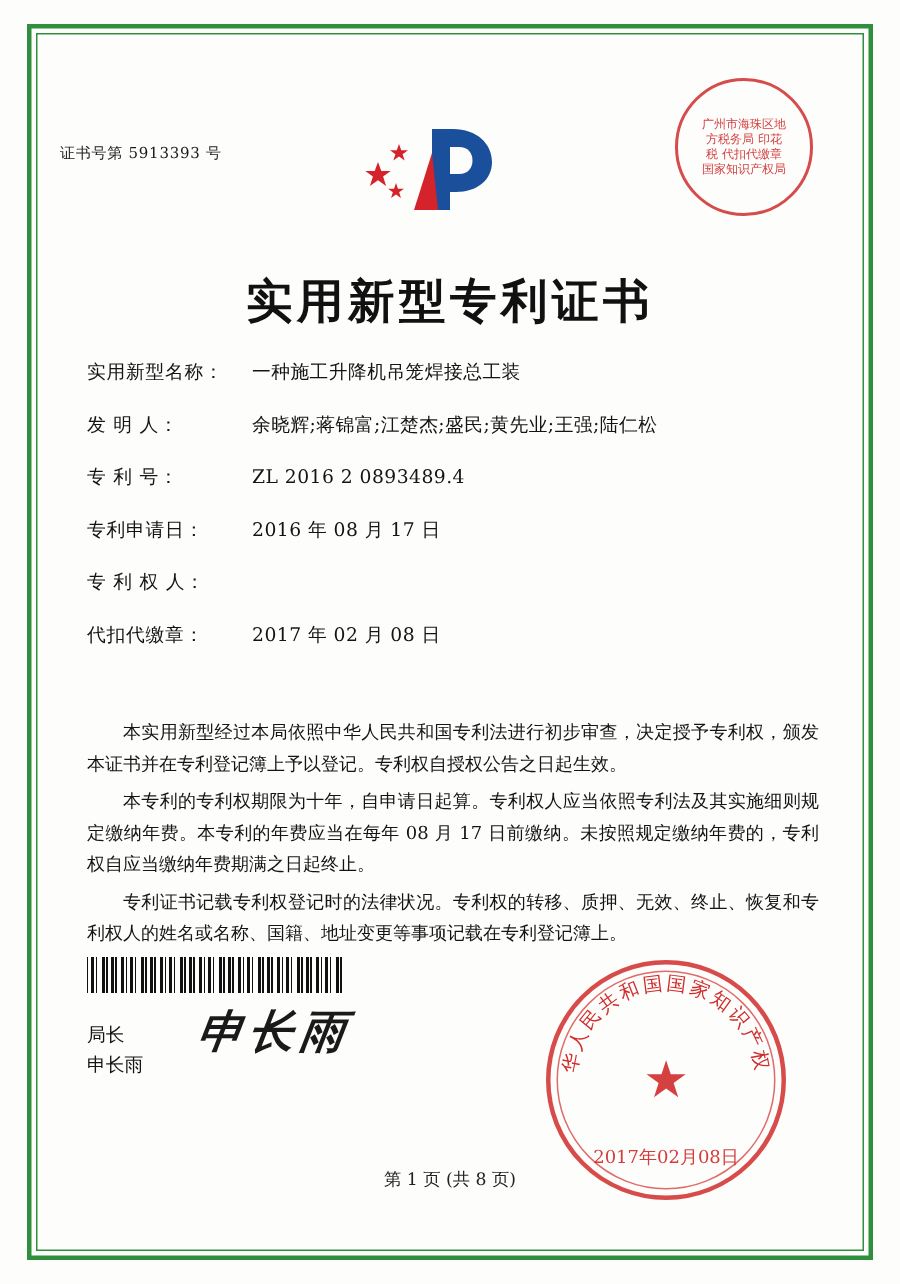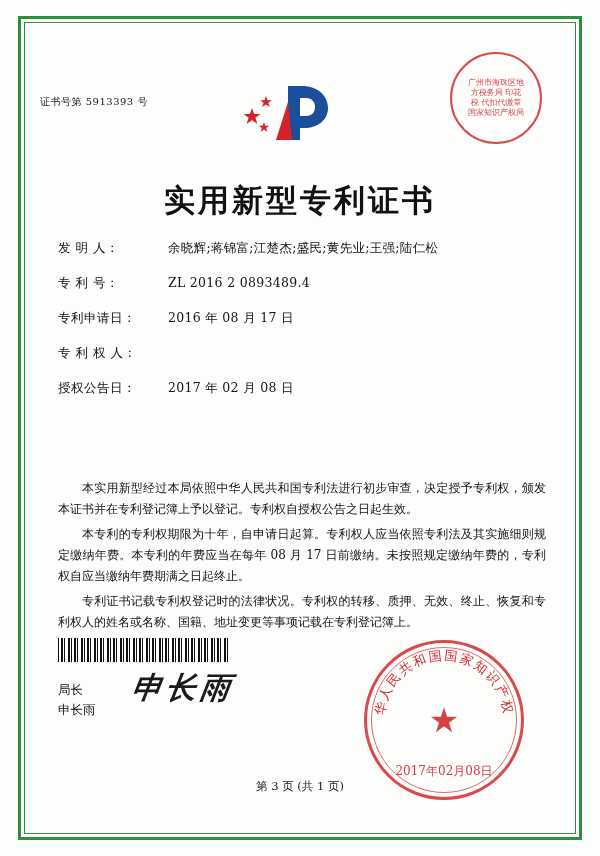--- a/index.html
+++ b/index.html
@@ -274,36 +274,40 @@
       <div class="seal-circle"></div>
       <div class="seal-top-text">
         <div class="seal-top-inner">广州市海珠区地方税务局 印花税 代扣代缴章 国家知识产权局</div>
       </div>
     </div>
 
     <div class="title">实用新型专利证书</div>
 
     <div class="fields">
       <div class="field-row">
+        <div class="field-label">实用新型名称：</div>
+        <div class="field-value">一种施工升降机吊笼焊接总工装</div>
+      </div>
+      <div class="field-row">
         <div class="field-label">发 明 人：</div>
         <div class="field-value">余晓辉;蒋锦富;江楚杰;盛民;黄先业;王强;陆仁松</div>
       </div>
       <div class="field-row">
         <div class="field-label">专 利 号：</div>
         <div class="field-value">ZL 2016 2 0893489.4</div>
       </div>
       <div class="field-row">
         <div class="field-label">专利申请日：</div>
         <div class="field-value">2016 年 08 月 17 日</div>
       </div>
       <div class="field-row">
         <div class="field-label">专 利 权 人：</div>
       </div>
       <div class="field-row">
-        <div class="field-label">授权公告日：</div>
+        <div class="field-label">代扣代缴章：</div>
         <div class="field-value">2017 年 02 月 08 日</div>
       </div>
     </div>
 
     <div class="body-text">
       <p>本实用新型经过本局依照中华人民共和国专利法进行初步审查，决定授予专利权，颁发本证书并在专利登记簿上予以登记。专利权自授权公告之日起生效。</p>
       <p>本专利的专利权期限为十年，自申请日起算。专利权人应当依照专利法及其实施细则规定缴纳年费。本专利的年费应当在每年 08 月 17 日前缴纳。未按照规定缴纳年费的，专利权自应当缴纳年费期满之日起终止。</p>
       <p>专利证书记载专利权登记时的法律状况。专利权的转移、质押、无效、终止、恢复和专利权人的姓名或名称、国籍、地址变更等事项记载在专利登记簿上。</p>
     </div>
 
@@ -323,16 +327,16 @@
           <path id="arcpath" d="M 20,80 A 60,60 0 1 1 140,80"></path>
         </defs>
         <text font-family="DejaVu Serif, serif" font-size="13" fill="#d12c2c" letter-spacing="2">
           <textPath href="#arcpath" startOffset="50%" text-anchor="middle">中华人民共和国国家知识产权局</textPath>
         </text>
       </svg>
       <div class="seal-star">★</div>
       <div class="seal-date">2017年02月08日</div>
     </div>
 
-    <div class="footer">第 3 页 (共 1 页)</div>
+    <div class="footer">第 1 页 (共 8 页)</div>
 
   </div>
 </div>
 
 </body></html>

